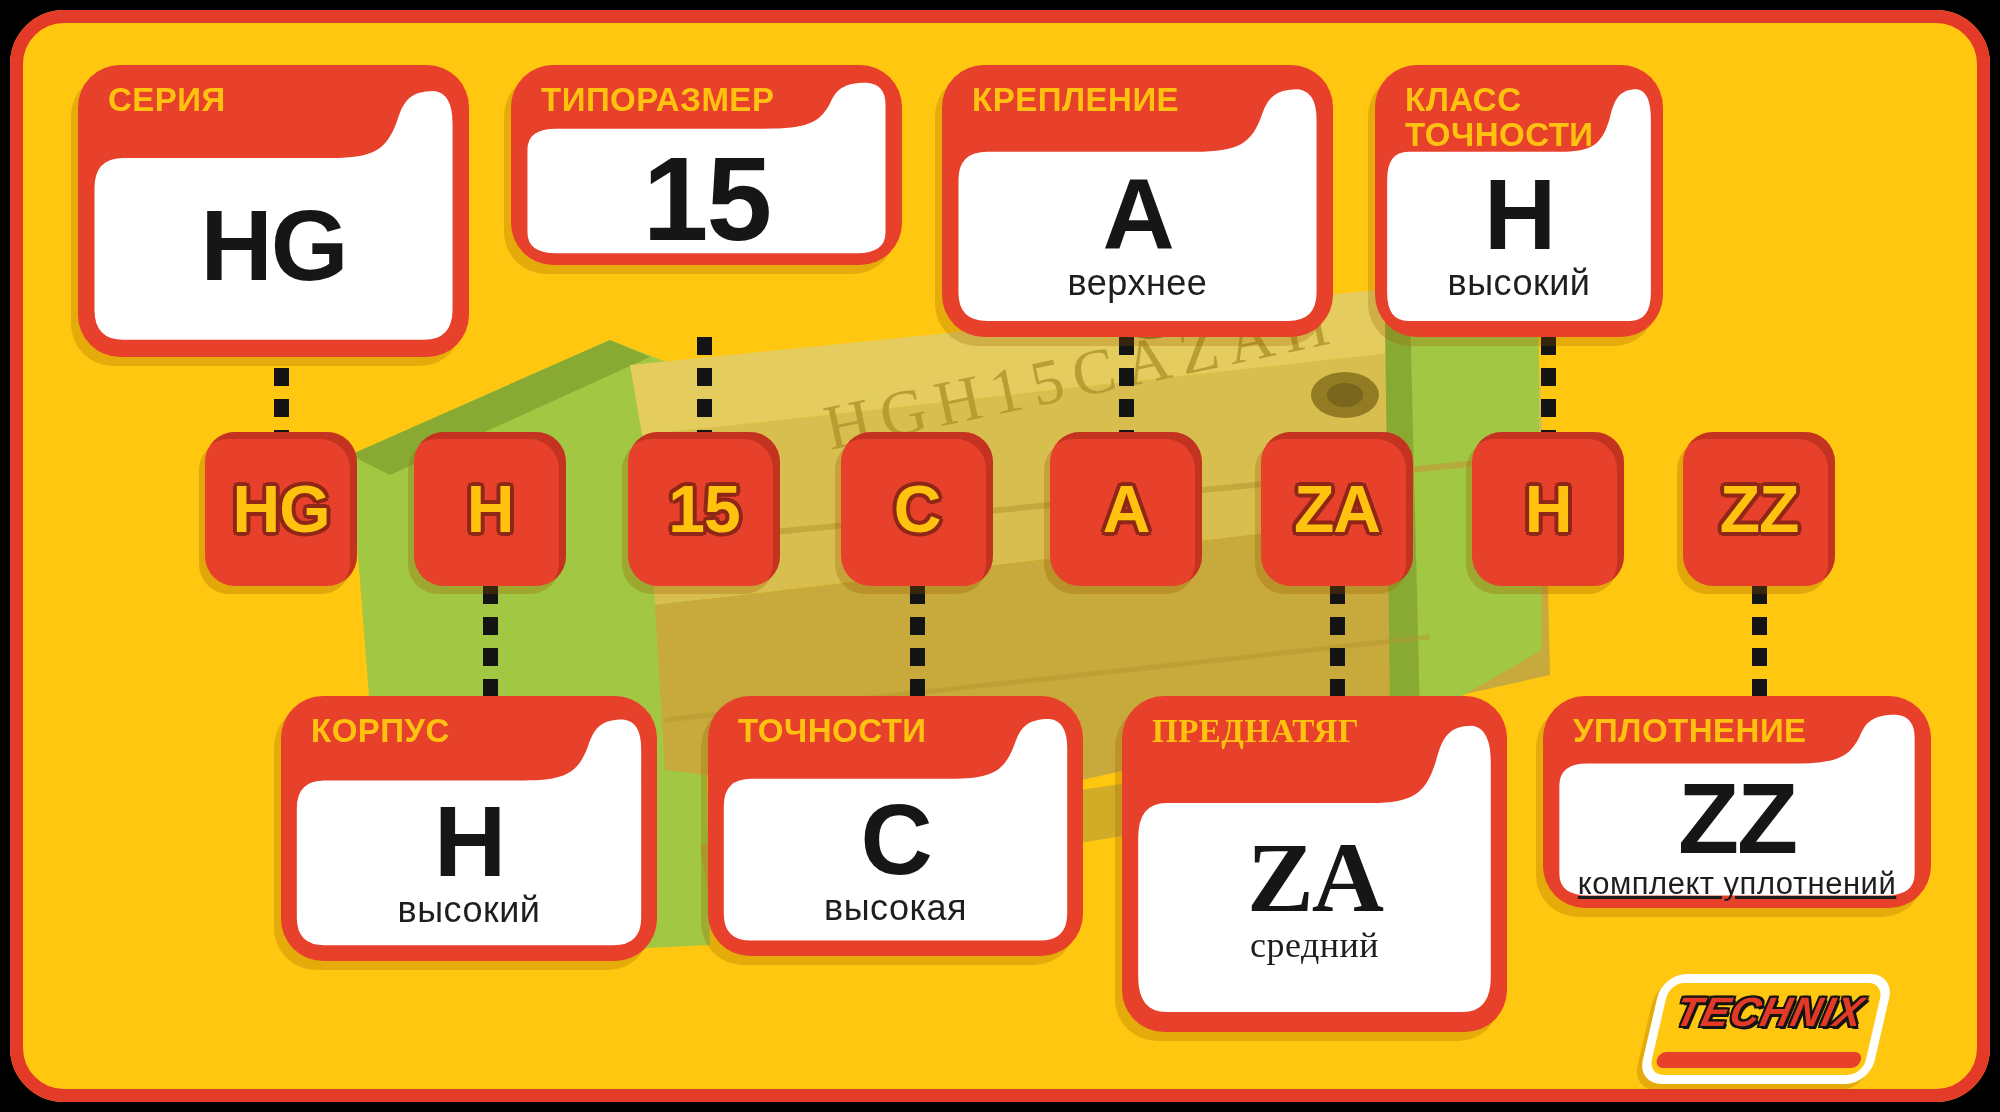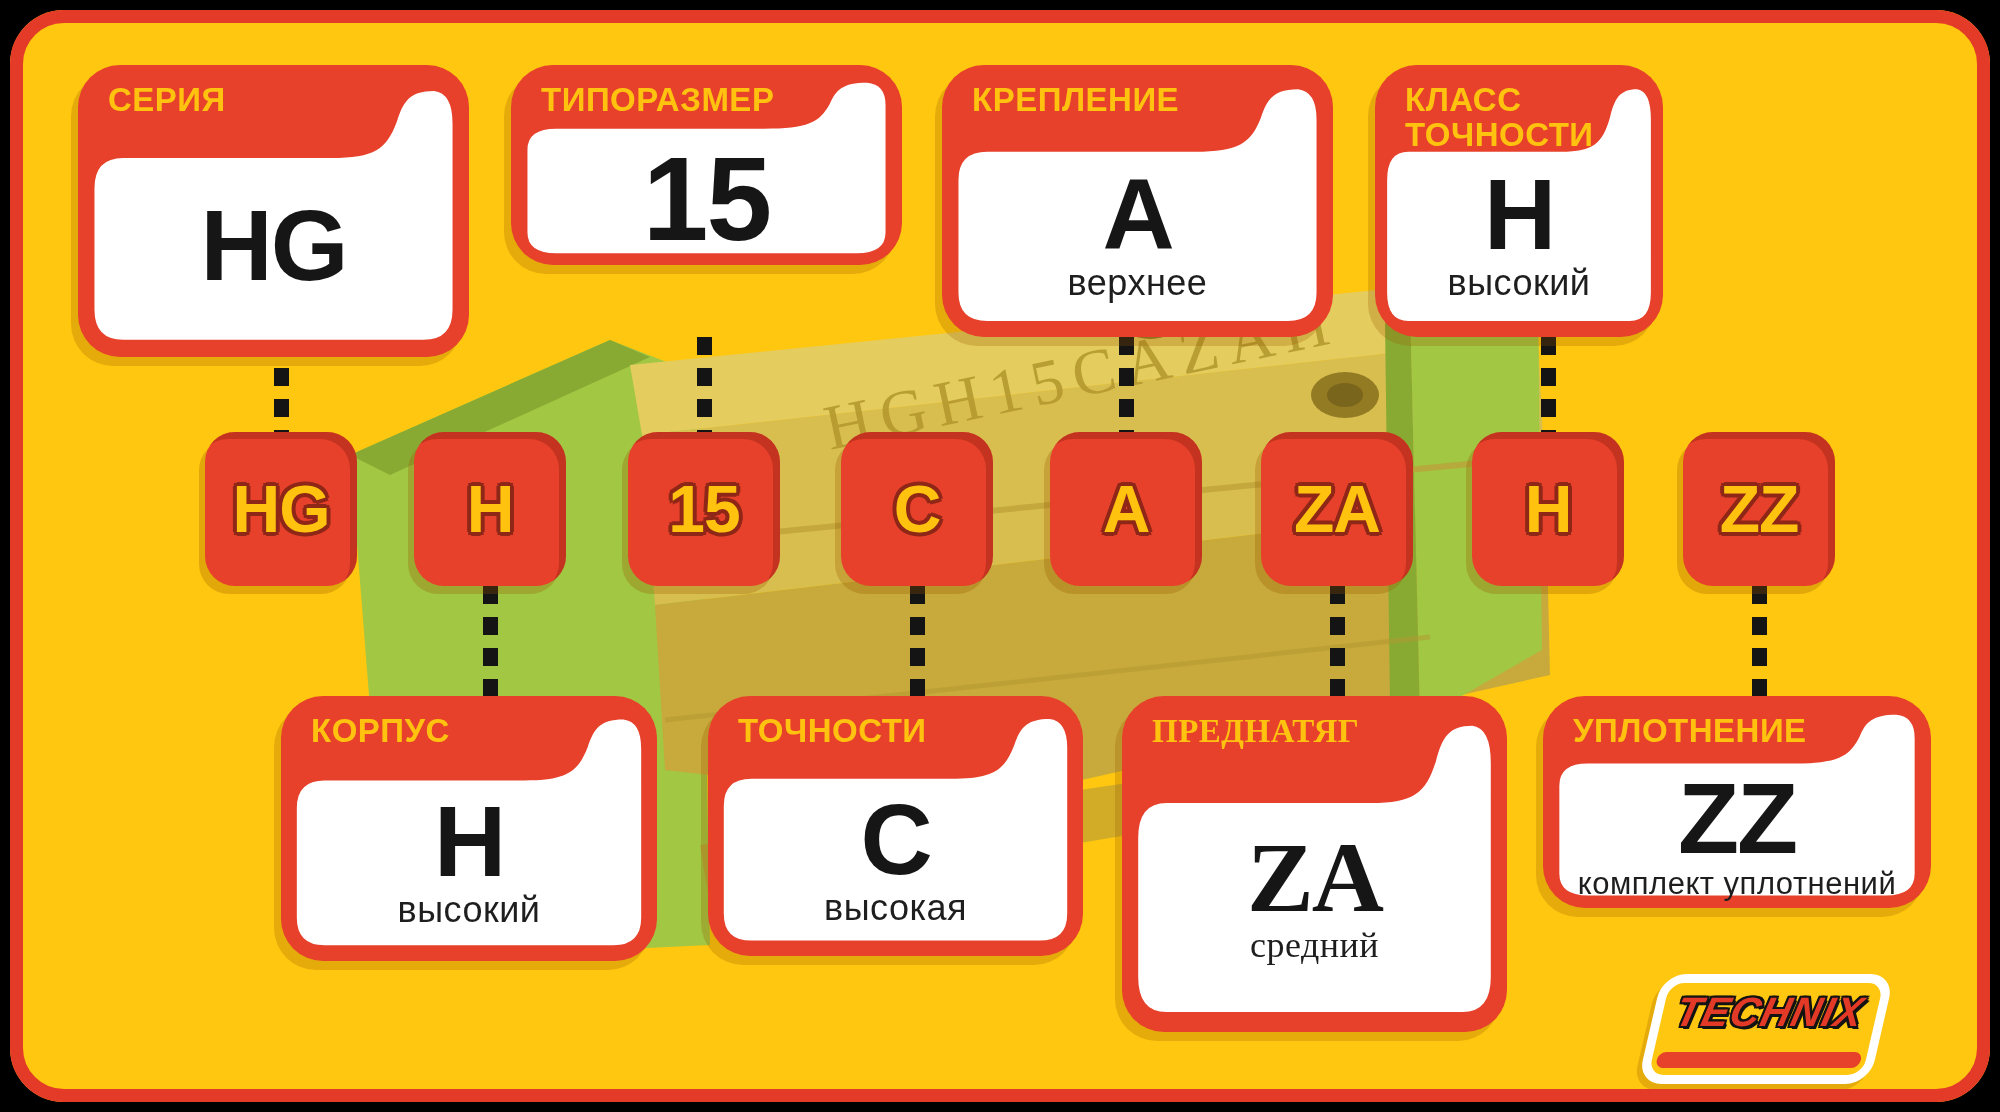--- a/index.html
+++ b/index.html
@@ -15,21 +15,21 @@
   .card{position:absolute;background:#E7402B;border-radius:42px;z-index:2;
         box-shadow:-7px 9px 0 rgba(150,88,0,0.25);}
   .card .whitebg{position:absolute;inset:0;width:100%;height:100%;}
   .card-title{position:absolute;top:18px;left:30px;right:96px;z-index:2;
       font-weight:800;font-size:33px;line-height:1.06;color:#FFC30F;letter-spacing:.5px;}
   .card-content{position:absolute;left:16px;right:16px;top:84px;bottom:16px;z-index:2;
       display:flex;flex-direction:column;align-items:center;justify-content:center;}
   .card-code{font-weight:800;font-size:100px;line-height:.95;color:#161616;letter-spacing:-2px;}
   .code-xl .card-code{font-size:118px;}
   .card-desc{font-weight:400;font-size:36px;line-height:1.15;color:#1e1e1e;letter-spacing:.5px;}
-  .desc-sm .card-desc{font-size:31px;}
+  .desc-sm .card-desc{font-size:31px;text-decoration:underline;}
   .chip{position:absolute;width:152px;height:154px;top:422px;background:#E7402B;border-radius:30px;
       z-index:3;display:flex;align-items:center;justify-content:center;
       box-shadow:inset -7px 7px 0 rgba(146,32,18,.40), -6px 8px 0 rgba(150,88,0,.28);}
   .chip-label{font-weight:800;font-size:66px;color:#FFC30F;letter-spacing:-1px;
       text-shadow:4px 0 0 #8E2717,-4px 0 0 #8E2717,0 4px 0 #8E2717,0 -4px 0 #8E2717,
       3px 3px 0 #8E2717,-3px -3px 0 #8E2717,3px -3px 0 #8E2717,-3px 3px 0 #8E2717;}
   
   .c-t0{left:68px;top:55px;width:391px;height:292px;}
   .c-t1{left:501px;top:55px;width:391px;height:200px;}
   .c-t2{left:932px;top:55px;width:391px;height:272px;}

